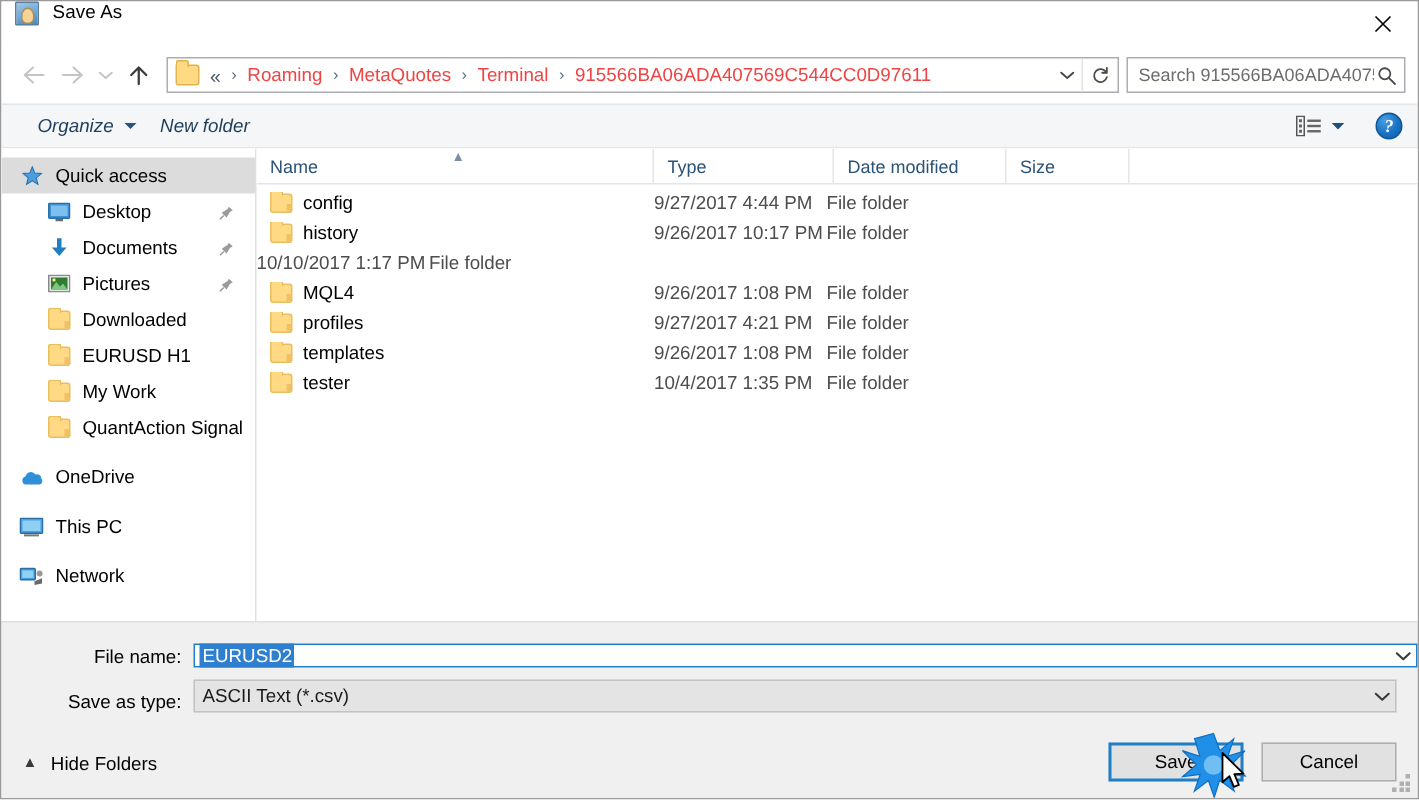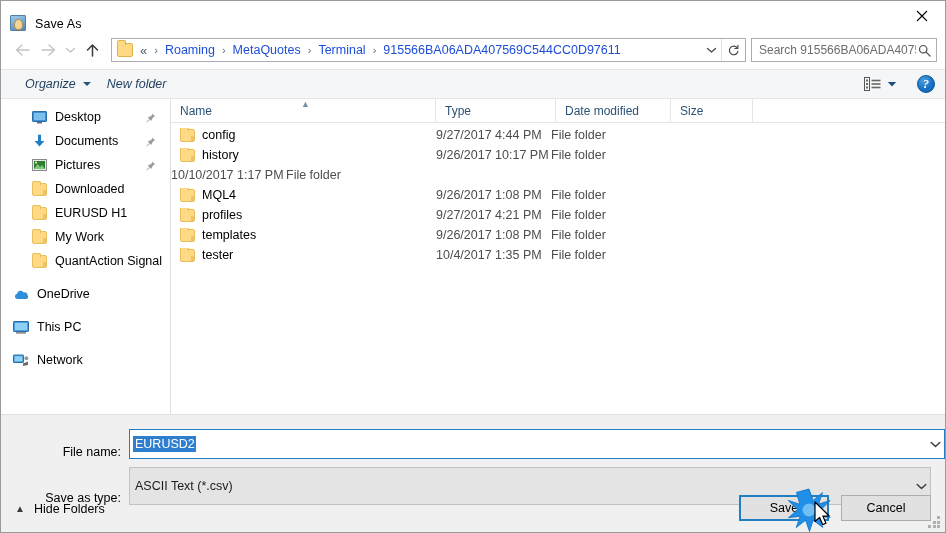--- a/index.html
+++ b/index.html
@@ -17,21 +17,21 @@
     background: #ffffff;
     border: 1px solid #9a9a9a;
     display: flex;
     flex-direction: column;
   }
 
   
   #titlebar {
     height: 30px; min-height: 30px;
     background: #ffffff;
-    display: flex; align-items: flex-end;
+    display: flex; align-items: flex-start;
     position: relative;
   }
   #titlebar .app-icon {
     width: 16px; height: 16px;
     margin-left: 9px; margin-right: 9px;
     position: relative;
     background: linear-gradient(160deg,#9fc8e8 0%, #6fa7d4 55%, #4a87ba 100%);
     border: 1px solid #5a7f9e;
     border-radius: 1px;
   }
@@ -96,21 +96,21 @@
     width:7px; height:4px; background:#ffd983;
     border:1px solid #e0b44a; border-bottom:none;
     border-radius:2px 2px 0 0;
   }
   .crumb-sep {
     color: #5a6a7a; font-size: 11px;
     padding: 0 5px; flex: 0 0 auto;
     display: flex; align-items: center;
   }
   .crumb {
-    color: #1d4ed8; font-size: 12.5px;
+    color: #ef4444; font-size: 12.5px;
     padding: 2px 2px; white-space: nowrap;
     cursor: default; flex: 0 0 auto;
   }
   .crumb.ellip { color:#4a5a6a; font-size: 13px; padding-left:3px; }
   #addr-dropdown {
     width: 20px; height: 100%;
     display: flex; align-items: center; justify-content: center;
     cursor: pointer; flex: 0 0 auto;
   }
   #addr-refresh {
@@ -285,38 +285,38 @@
   .form-row {
     display: flex; align-items: flex-end;
     padding-left: 10px;
   }
   .form-label {
     width: 118px; flex: 0 0 118px;
     text-align: right; padding-right: 8px;
     font-size: 12.5px; color: #000;
   }
   #filename-field {
-    flex: 1 1 auto; height: 30px;
+    flex: 1 1 auto; height: 16px;
     border: 1px solid #1f7fc4;
     background: #ffffff;
     display: flex; align-items: center;
     padding-left: 3px;
   }
   #filename-value {
     font-size: 12.5px;
     background: #2f7fd0; color: #ffffff;
     padding: 1px 1px 1px 2px;
   }
   #filename-caret {
     width: 18px; height: 100%; margin-left: auto;
     display: flex; align-items: center; justify-content: center;
     cursor: pointer;
   }
   #savetype-field {
-    flex: 1 1 auto; height: 38px;
+    flex: 1 1 auto; height: 22px;
     margin-right: 14px;
     border: 1px solid #c2c2c2;
     background: #e4e4e4;
     display: flex; align-items: center;
     padding-left: 5px;
   }
   #savetype-value { font-size: 12.5px; color: #1a1a1a; }
   #savetype-caret {
     width: 18px; height: 100%; margin-left: auto;
     display: flex; align-items: center; justify-content: center;
@@ -460,20 +460,28 @@
         <path d="M0.8 1 L5 5.4 L9.2 1 Z" fill="#1f4e79"></path>
       </svg>
     </div>
     <div id="help-btn">?</div>
   </div>
 
   <div id="content">
 
     <div id="sidebar">
 
+      <div class="nav-row level0 selected">
+        <span class="ico">
+          <svg width="15" height="15" viewBox="0 0 15 15">
+            <path d="M7.5 1.2 L9.2 5.4 L13.6 5.7 L10.2 8.6 L11.3 12.9 L7.5 10.5 L3.7 12.9 L4.8 8.6 L1.4 5.7 L5.8 5.4 Z" fill="#4a9fe0" stroke="#2b6ea8" stroke-width="0.7"></path>
+          </svg>
+        </span>
+        <span class="lbl">Quick access</span>
+      </div>
 
       <div class="nav-row level1">
         <span class="ico">
           <svg width="15" height="13" viewBox="0 0 15 13">
             <rect x="0.5" y="0.5" width="14" height="10" rx="0.6" fill="#3e8fd6" stroke="#2a6ea8" stroke-width="1"></rect>
             <rect x="2" y="2" width="11" height="7" fill="#7cc0ef"></rect>
             <rect x="5" y="11" width="5" height="1.5" fill="#6a6a6a"></rect>
           </svg>
         </span>
         <span class="lbl">Desktop</span>

